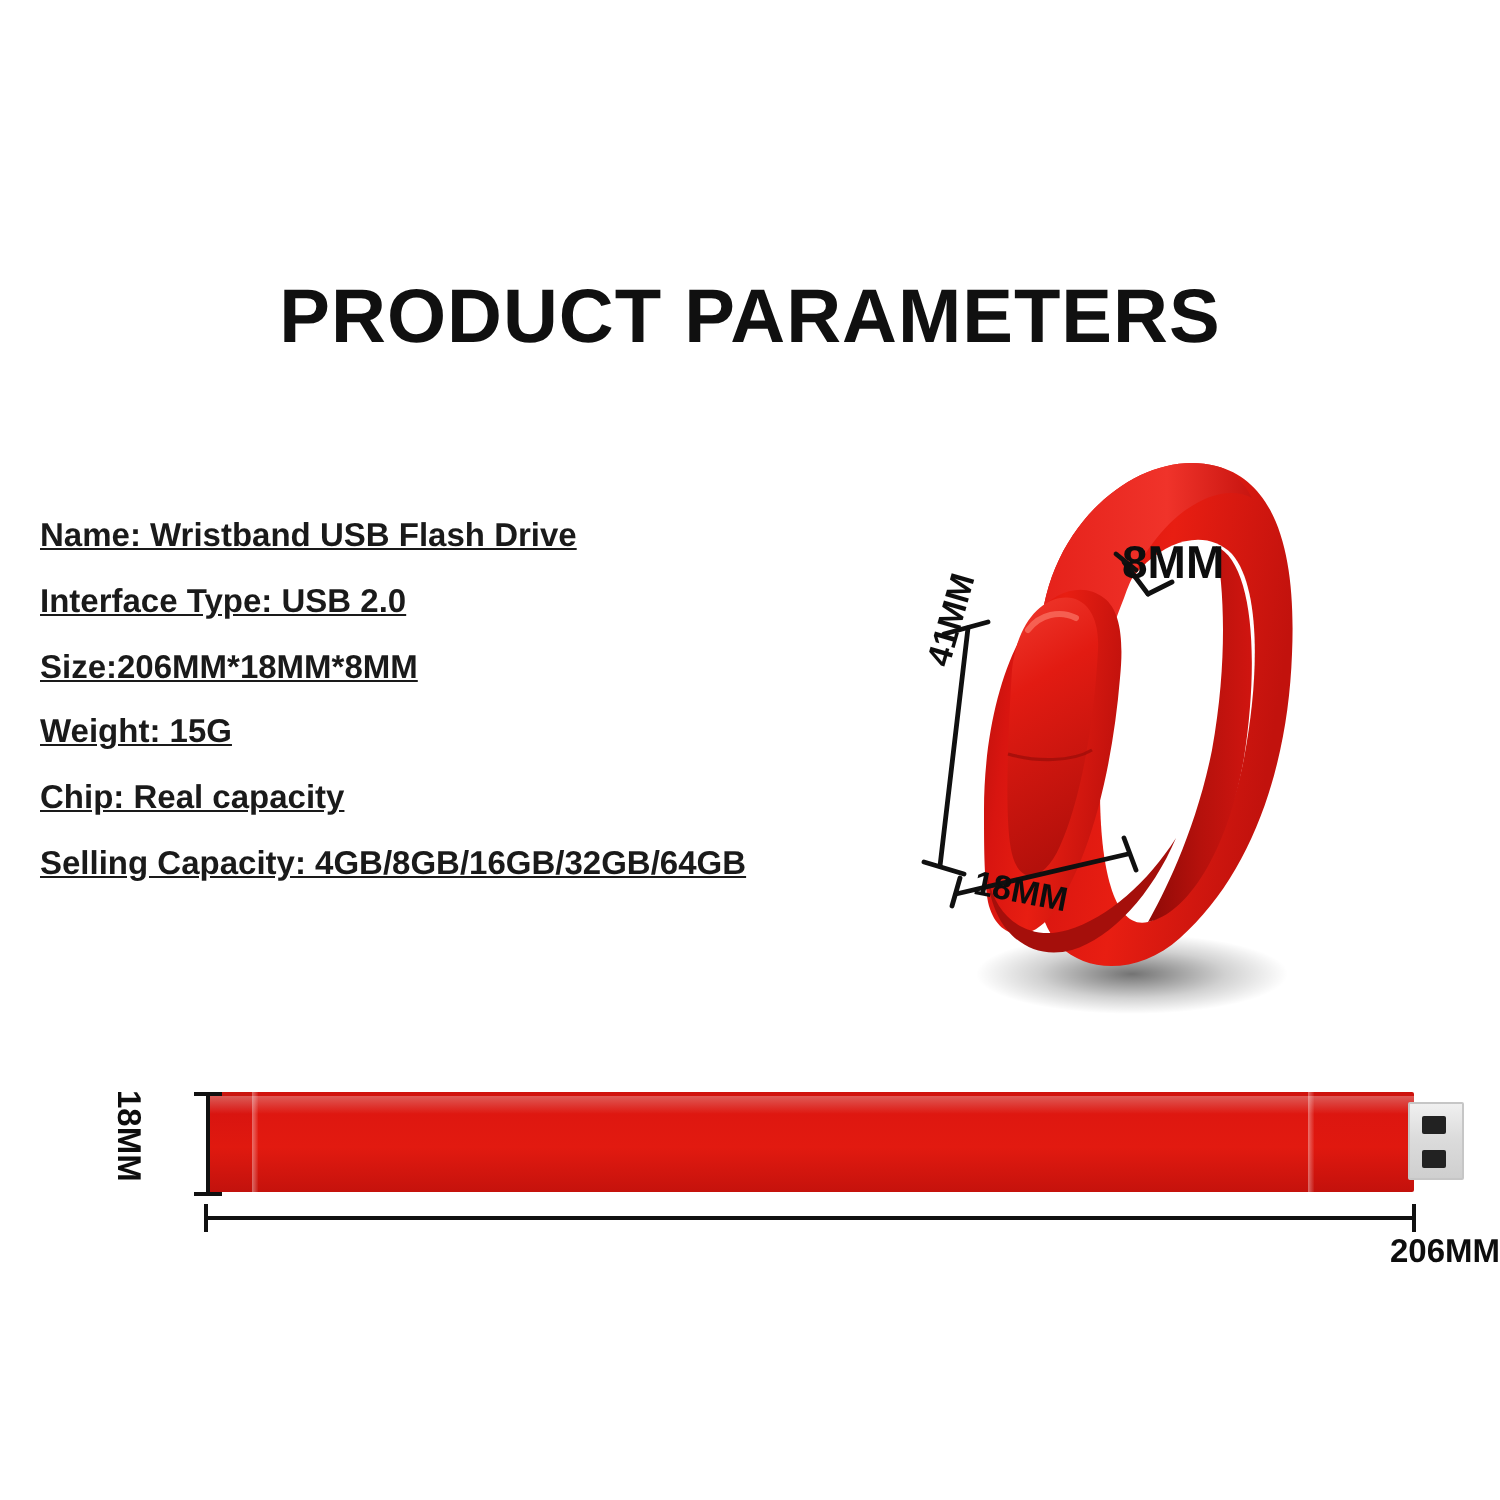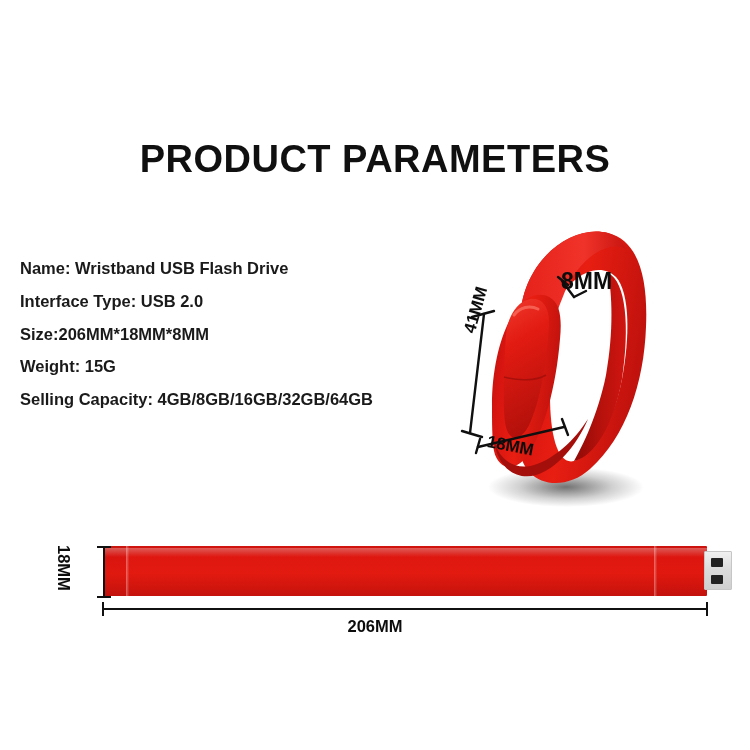--- a/index.html
+++ b/index.html
@@ -36,20 +36,21 @@
     left: 20px;
     top: 252px;
     width: 430px;
   }
   .spec-line {
     font-size: 16.5px;
     font-weight: bold;
     color: #1a1a1a;
     line-height: 32.8px;
     white-space: nowrap;
+    text-decoration: underline;
   }
 
   
   #coil-photo {
     position: absolute;
     left: 458px;
     top: 215px;
     width: 200px;
     height: 300px;
   }
@@ -176,38 +177,39 @@
     color: #0d0d0d;
     transform: rotate(90deg);
     transform-origin: left top;
     white-space: nowrap;
   }
   #lbl-206mm {
     position: absolute;
     left: 0;
     top: 617px;
     width: 750px;
-    text-align: center;
+    text-align: right;
     font-size: 16.5px;
     font-weight: bold;
     color: #0d0d0d;
   }
 </style>
 </head>
 <body>
 
 <div id="page">
 
   <div id="title">PRODUCT PARAMETERS</div>
 
   <div id="spec-list">
     <div class="spec-line">Name: Wristband USB Flash Drive</div>
     <div class="spec-line">Interface Type: USB 2.0</div>
     <div class="spec-line">Size:206MM*18MM*8MM</div>
     <div class="spec-line">Weight: 15G</div>
+    <div class="spec-line">Chip: Real capacity</div>
     <div class="spec-line">Selling Capacity: 4GB/8GB/16GB/32GB/64GB</div>
   </div>
 
   <div id="coil-photo">
     <svg width="200" height="300" viewBox="0 0 200 300" xmlns="http://www.w3.org/2000/svg">
       <defs>
         <linearGradient id="gOuter" x1="0" y1="0" x2="1" y2="0.3">
           <stop offset="0%" stop-color="#b8100c"></stop>
           <stop offset="25%" stop-color="#d81510"></stop>
           <stop offset="55%" stop-color="#e81e12"></stop>

